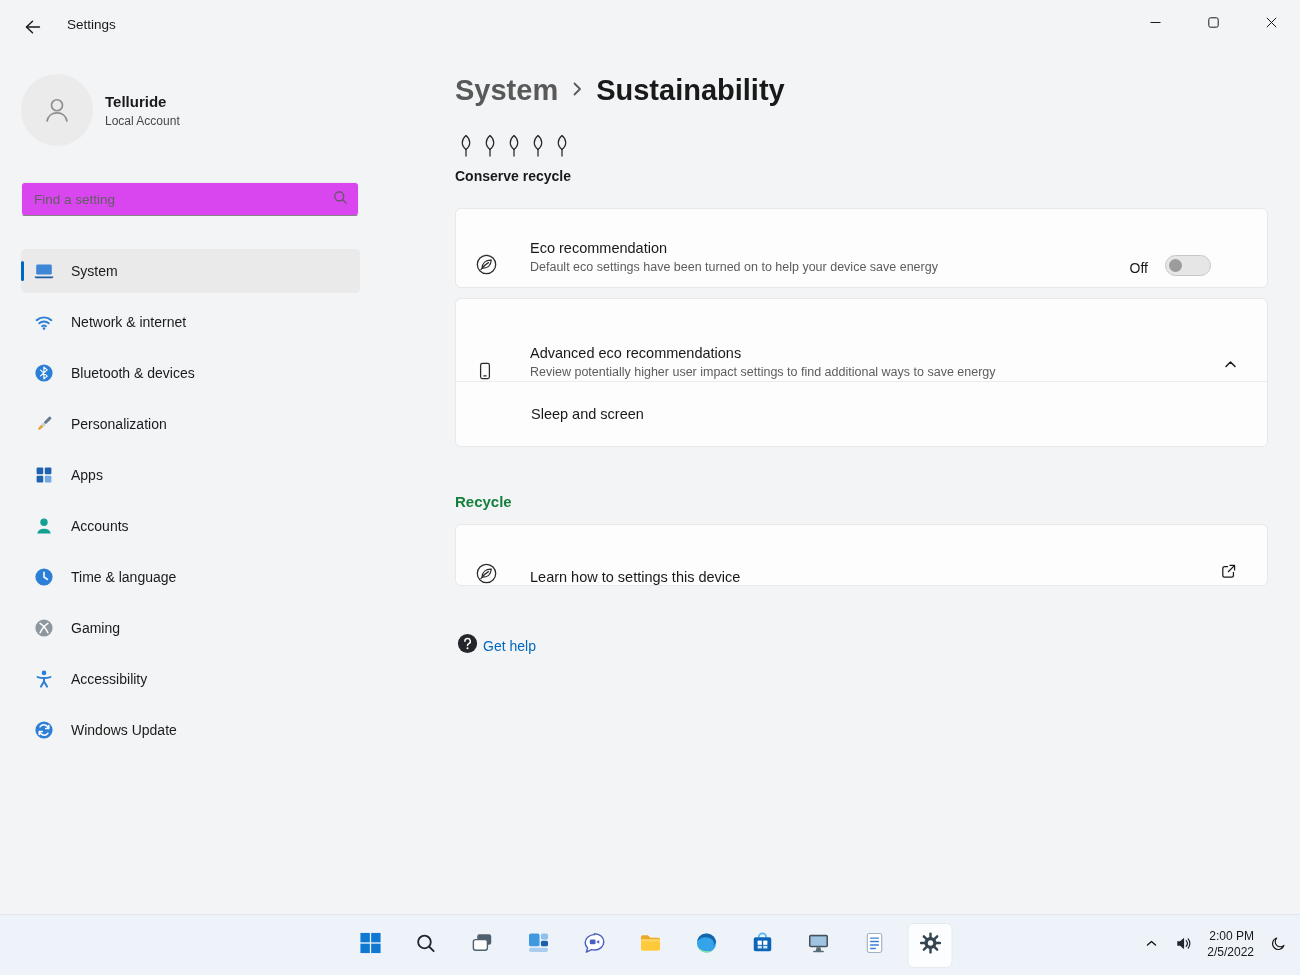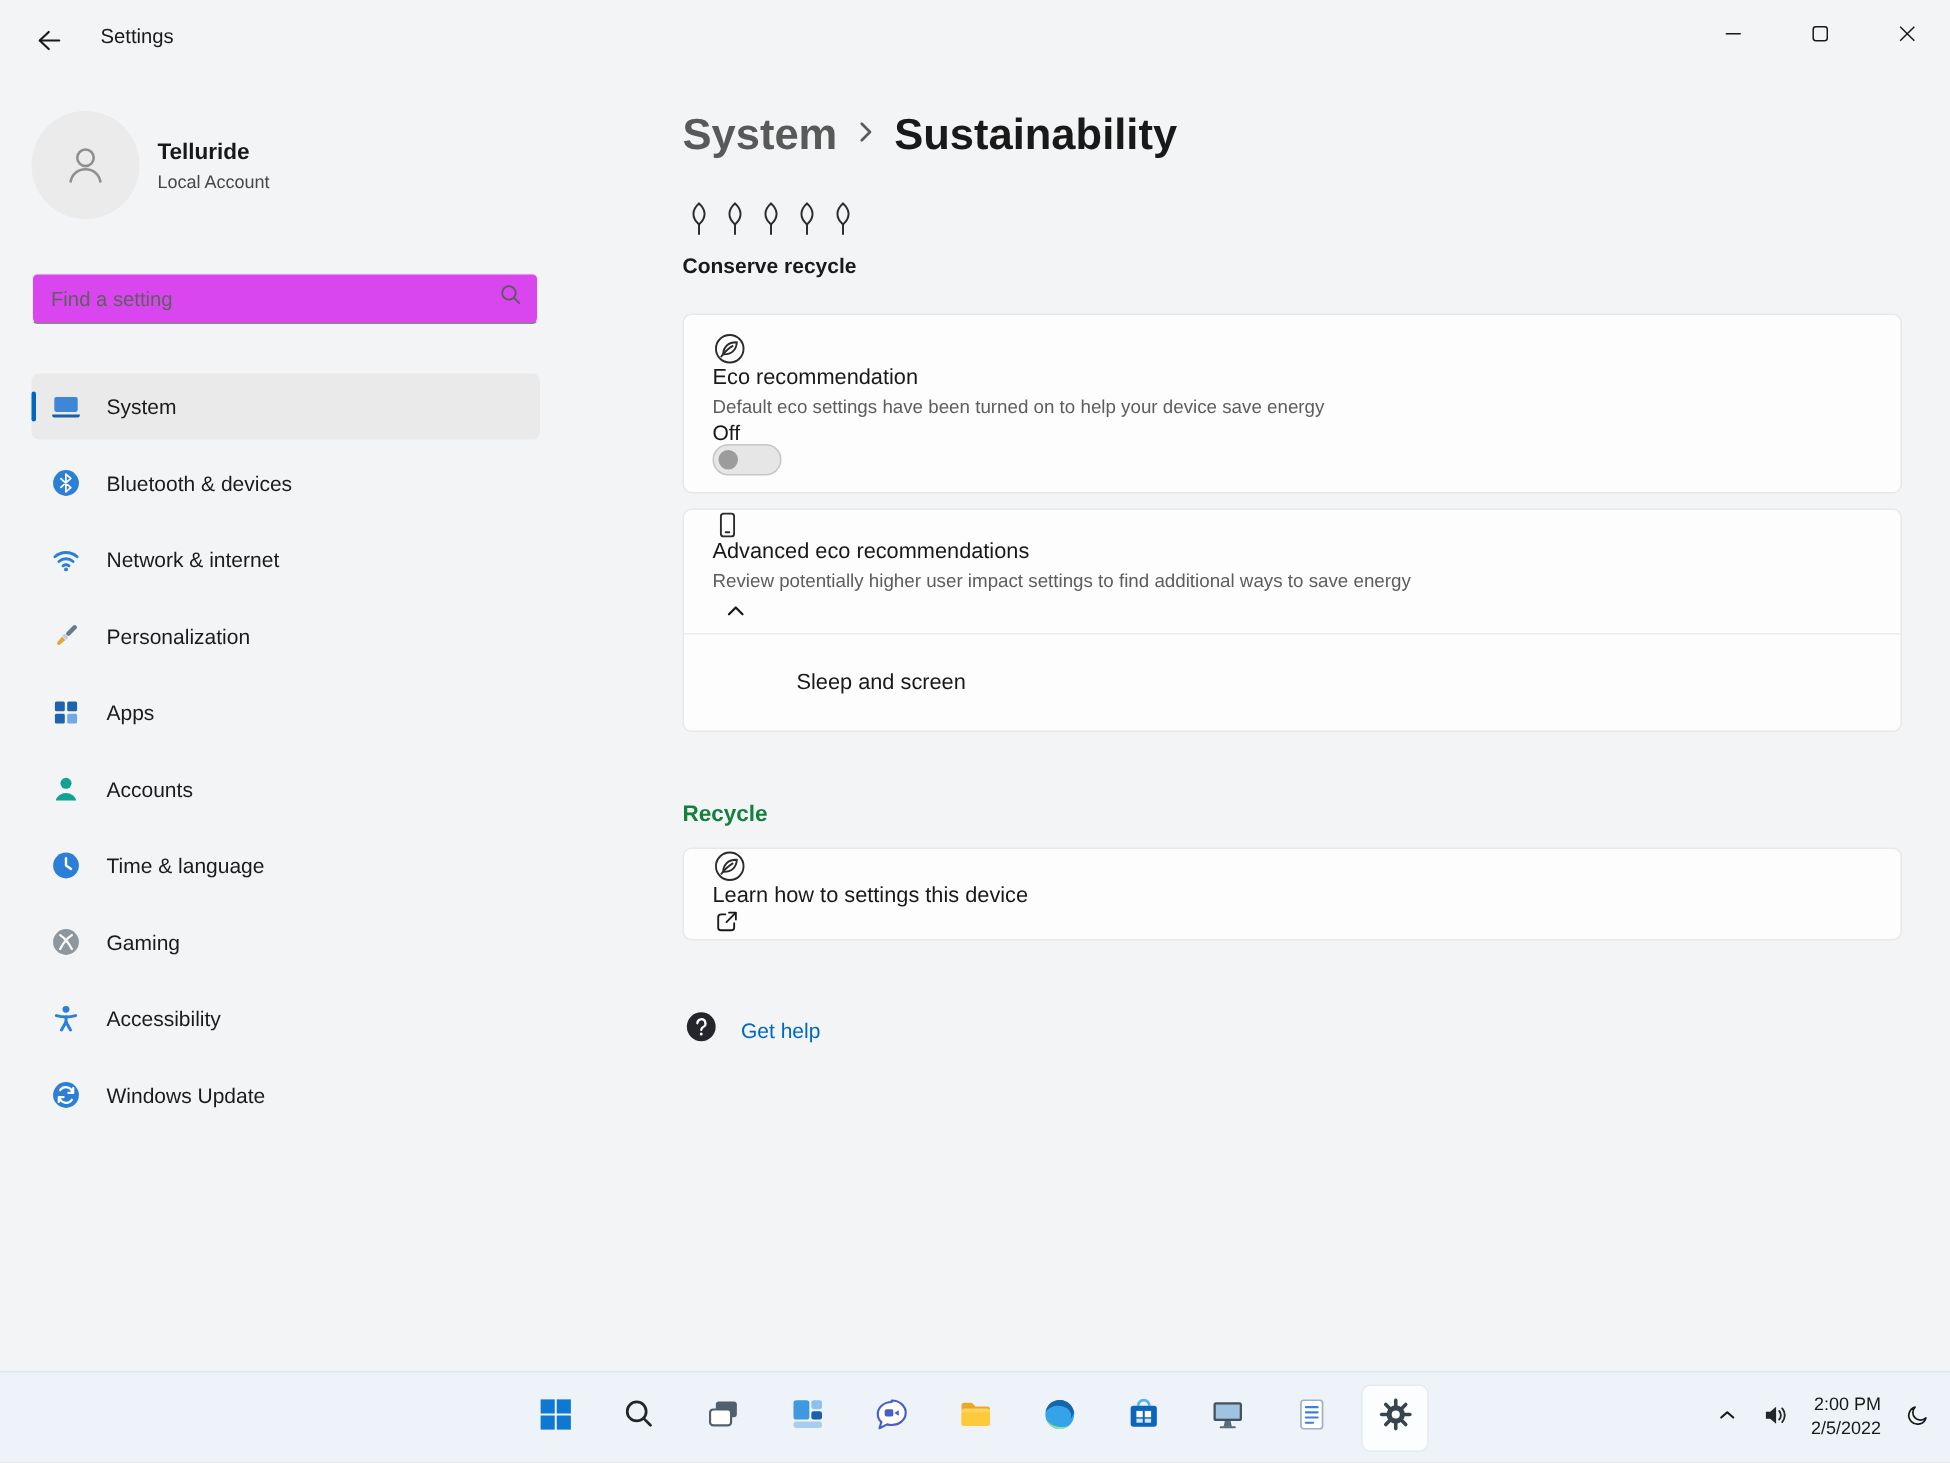--- a/index.html
+++ b/index.html
@@ -30,39 +30,39 @@
   .nav-icon{width:20px;height:20px;flex:0 0 auto;display:flex;align-items:center;justify-content:center;}
 
   
   .main{position:absolute;left:455px;top:50px;width:813px;}
   .breadcrumb{display:flex;align-items:center;gap:13px;margin-top:24px;}
   .bc-parent{font-size:29px;font-weight:600;color:#595959;cursor:pointer;}
   .bc-current{font-size:29px;font-weight:600;color:#191919;}
   .leaf-row{display:flex;gap:4px;margin-top:26px;margin-left:1px;}
   .conserve-label{font-size:14px;font-weight:700;margin-top:6px;color:#191919;}
   .card{background:#fdfdfd;border:1px solid #e8e8e8;border-radius:6px;box-sizing:border-box;}
-  .card-row{display:flex;align-items:flex-start;padding:0 22px 0 19px;flex-direction:column;}
+  .card-row{display:flex;align-items:flex-end;padding:0 22px 0 19px;}
   .card-icon{width:34px;display:flex;justify-content:flex-start;align-items:center;flex:0 0 auto;margin-right:21px;}
   .card-title{font-size:14.5px;color:#191919;}
   .card-desc{font-size:12.5px;color:#5d5d5d;line-height:1.35;margin-top:3px;}
   .eco-card{margin-top:24px;}
   .eco-card .card-row{padding-top:11px;padding-bottom:11px;min-height:56px;}
   .eco-card .card-text{max-width:455px;}
   .spacer{flex:1;}
   .toggle-label{font-size:14px;color:#191919;margin-right:17px;}
   .toggle{width:46px;height:21px;border-radius:11px;background:#e6e6e6;border:1px solid #c6c6c6;position:relative;cursor:pointer;margin-right:34px;flex:0 0 auto;box-sizing:border-box;}
   .toggle .knob{position:absolute;left:3px;top:3px;width:13px;height:13px;border-radius:50%;background:#9c9c9c;}
   .advanced-card{margin-top:10px;}
   .advanced-card .header-row{height:82px;}
   .divider{height:1px;background:#ececec;}
   .sub-row{height:64px;display:flex;align-items:center;padding-left:75px;font-size:14.5px;color:#191919;cursor:pointer;}
   .section-heading{font-size:15px;font-weight:700;color:#15803d;margin-top:46px;}
   .recycle-card{margin-top:14px;}
   .recycle-card .card-row{height:60px;cursor:pointer;}
-  .gethelp-row{display:flex;align-items:center;gap:15px;margin-top:46px;margin-left:1px;}
+  .gethelp-row{display:flex;align-items:center;gap:4px;margin-top:46px;margin-left:1px;}
   .gethelp-link{font-size:14px;color:#0067c0;text-decoration:none;cursor:pointer;}
   .chev-btn{background:transparent;border:none;display:flex;align-items:center;justify-content:center;width:30px;height:30px;cursor:pointer;}
 
   
   .taskbar{position:absolute;left:0;right:0;bottom:0;height:60px;background:#eef3f9;border-top:1px solid #e1e6ed;}
   .tb-center{position:absolute;left:50%;top:0;height:100%;transform:translateX(-50%);display:flex;align-items:center;gap:11px;}
   .tb-item{width:45px;height:45px;border-radius:6px;display:flex;align-items:center;justify-content:center;cursor:pointer;flex:0 0 auto;box-sizing:border-box;}
   .tb-item.active{background:#fbfdfe;border:1px solid #e5eaf0;}
   .tray{position:absolute;right:8px;top:0;height:100%;display:flex;align-items:center;gap:4px;}
   .tray-btn{height:40px;min-width:28px;border-radius:5px;display:flex;align-items:center;justify-content:center;background:transparent;border:none;padding:0 5px;cursor:pointer;}
@@ -131,37 +131,37 @@
         <span class="nav-icon">
             <svg width="20" height="20" viewBox="0 0 20 20">
               <rect x="2.2" y="3.6" width="15.6" height="10" rx="1.4" fill="#3f87d6"></rect>
               <path d="M0.8 15.4 h18.4 v0.6 a1.3 1.3 0 0 1 -1.3 1.3 H2.1 a1.3 1.3 0 0 1 -1.3 -1.3 Z" fill="#1f5da8"></path>
             </svg>
           </span>
         <span>System</span>
       </div>
       <div class="nav-item">
         <span class="nav-icon">
-            <svg width="20" height="20" viewBox="0 0 20 20">
-              <circle cx="10" cy="10" r="8.6" fill="#2c7fd6"></circle>
-              <path d="M9.9 4.1 V15.9 M9.9 4.1 L13.2 6.9 L6.6 12.9 M9.9 15.9 L13.2 13.1 L6.6 7.1" fill="none" stroke="#fff" stroke-width="1.15" stroke-linecap="round" stroke-linejoin="round"></path>
-            </svg>
-          </span>
-        <span>Bluetooth &amp; devices</span>
-      </div>
-      <div class="nav-item">
-        <span class="nav-icon">
             <svg width="20" height="20" viewBox="0 0 20 20" fill="none" stroke="#2c7fd6" stroke-linecap="round">
               <path d="M2.6 8.2 a11 11 0 0 1 14.8 0" stroke-width="1.9"></path>
               <path d="M5.3 11.3 a7 7 0 0 1 9.4 0" stroke-width="1.9"></path>
               <path d="M8 14.2 a3.4 3.4 0 0 1 4 0" stroke-width="1.9"></path>
               <circle cx="10" cy="16.6" r="1.3" fill="#2c7fd6" stroke="none"></circle>
             </svg>
           </span>
         <span>Network &amp; internet</span>
+      </div>
+      <div class="nav-item">
+        <span class="nav-icon">
+            <svg width="20" height="20" viewBox="0 0 20 20">
+              <circle cx="10" cy="10" r="8.6" fill="#2c7fd6"></circle>
+              <path d="M9.9 4.1 V15.9 M9.9 4.1 L13.2 6.9 L6.6 12.9 M9.9 15.9 L13.2 13.1 L6.6 7.1" fill="none" stroke="#fff" stroke-width="1.15" stroke-linecap="round" stroke-linejoin="round"></path>
+            </svg>
+          </span>
+        <span>Bluetooth &amp; devices</span>
       </div>
       <div class="nav-item">
         <span class="nav-icon">
             <svg width="20" height="20" viewBox="0 0 20 20">
               <g transform="rotate(45 10 10)">
                 <rect x="8.5" y="0.4" width="3" height="8.8" rx="1.3" fill="#667b90"></rect>
                 <rect x="8.2" y="9.6" width="3.6" height="2.1" fill="#c2cdd9"></rect>
                 <path d="M8.4 12.2 h3.2 l-0.5 4.6 a1.1 1.1 0 0 1 -2.2 0 Z" fill="#e7a33b"></path>
               </g>
             </svg>

